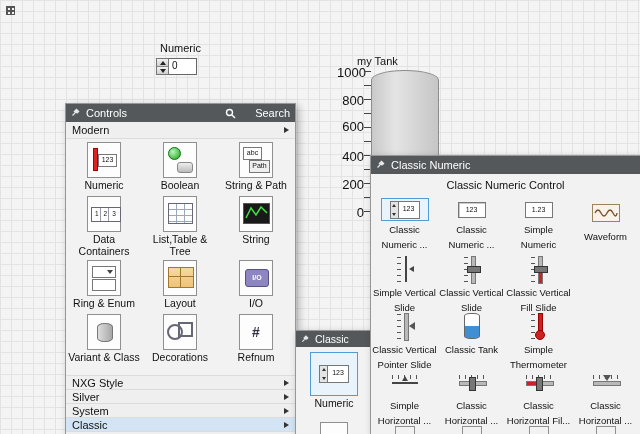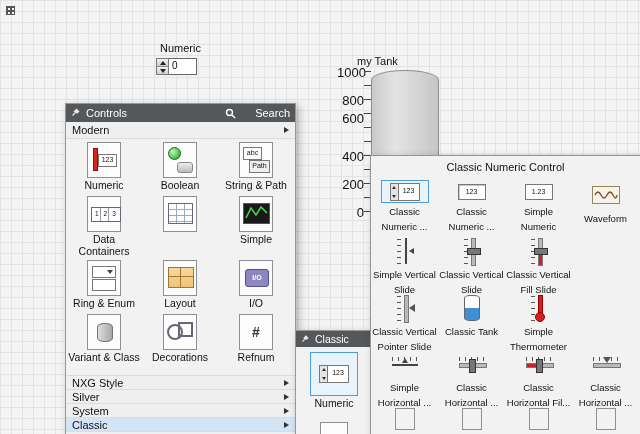--- a/index.html
+++ b/index.html
@@ -169,21 +169,21 @@
           </div>
       </div>
       <div class="fp-num-val">0</div>
     </div>
   </div>
 
   <div class="fp-tank">
     <div class="fp-tank-label">my Tank</div>
     <span class="ts-num" style="top:10px">1000</span>
     <span class="ts-num" style="top:38px">800</span>
-    <span class="ts-num" style="top:56px">600</span>
+    <span class="ts-num" style="top:64px">600</span>
     <span class="ts-num" style="top:94px">400</span>
     <span class="ts-num" style="top:122px">200</span>
     <span class="ts-num" style="top:150px">0</span>
     <div class="tank-ticks"></div>
     <div class="tank-body"></div>
   </div>
 
   <div class="palette controls">
     <div class="ptitle">
       <span><svg width="10" height="10" viewBox="0 0 10 10">
@@ -233,28 +233,29 @@
         <div class="cell c76">
           <div class="pi">
             <span class="mi-array">123</span>
           </div>
           <div class="cl">Data Containers</div>
         </div>
         <div class="cell c76">
           <div class="pi">
             <span class="mi-table"></span>
           </div>
+          <div class="cl">List,Table &amp; Tree</div>
         </div>
         <div class="cell c76">
           <div class="pi">
             <span class="mi-graph"><svg width="25" height="19" viewBox="0 0 25 19">
                   <polyline points="2,14 7,4 12,11 17,3 23,9" fill="none" stroke="#44dd44" stroke-width="1.5"></polyline>
                 </svg></span>
           </div>
-          <div class="cl">Simple</div>
+          <div class="cl">String</div>
         </div>
       </div>
       <div class="grow gr54">
         <div class="cell c76">
           <div class="pi">
             <span class="mi-ring"></span>
             <span class="mi-enum"></span>
           </div>
           <div class="cl">Ring &amp; Enum</div>
         </div>
@@ -331,20 +332,27 @@
             <span class="ci-txt">123</span>
           </div>
         </div>
         <div class="cl">Numeric</div>
       </div>
       <div class="cs-part"></div>
     </div>
   </div>
 
   <div class="palette cnum">
+    <div class="ptitle">
+      <span><svg width="10" height="10" viewBox="0 0 10 10">
+            <path d="M2.5 4.5 L5.5 1.5 L8.5 4.5 L6.5 6.5 L4 6 Z" fill="#e6e6e6"></path>
+            <line x1="4" y1="6" x2="1.5" y2="8.5" stroke="#e6e6e6" stroke-width="1.2"></line>
+          </svg></span>
+      <span>Classic Numeric</span>
+    </div>
     <div class="cn-sub">Classic Numeric Control</div>
 
     <div class="grid4">
 
       <div class="grow gr56">
         <div class="cell c67">
           <div class="ibox selb">
             <div class="ci-box">
               <span class="ci-spin"></span>
               <span class="ci-txt">123</span>

